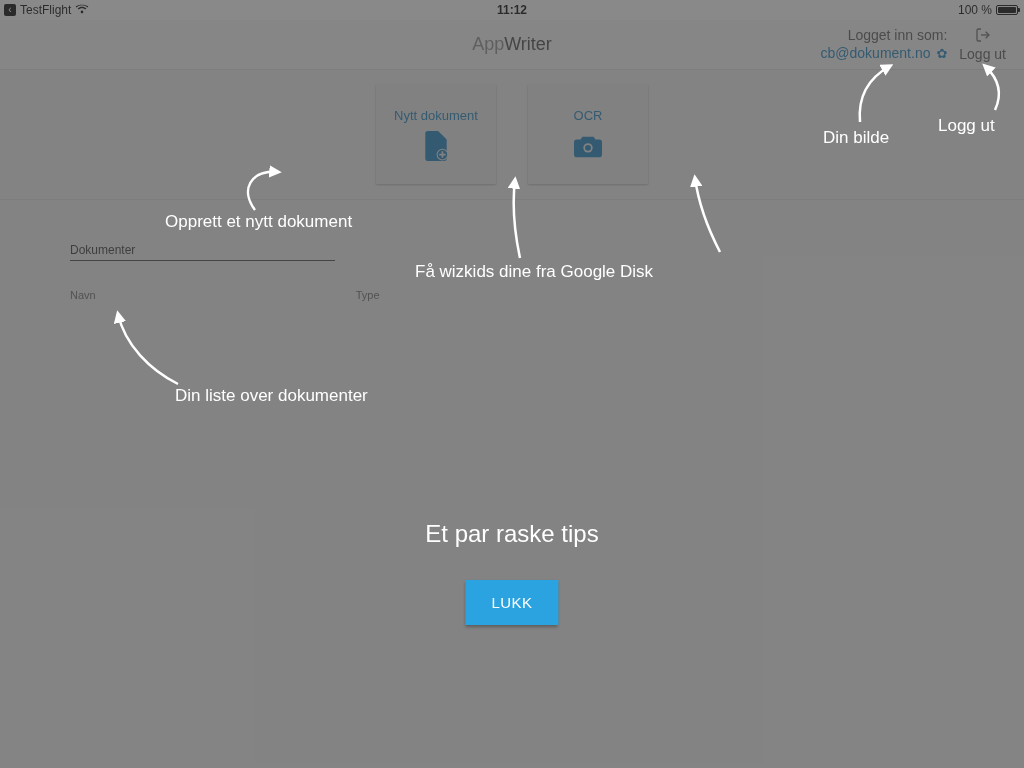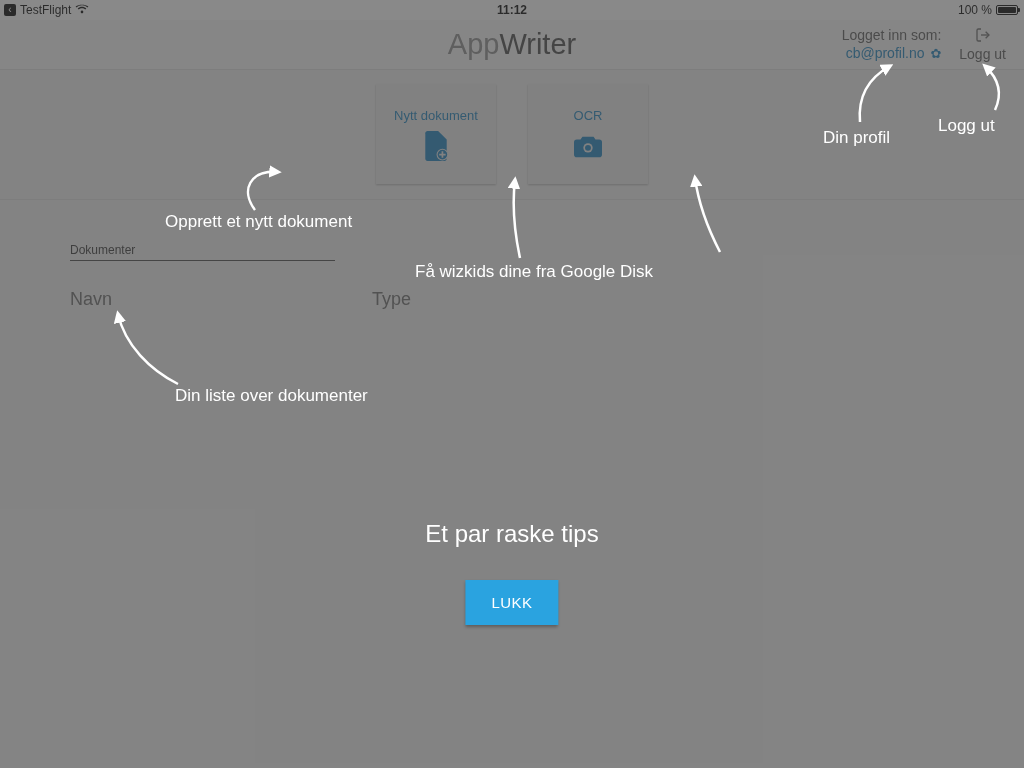--- a/index.html
+++ b/index.html
@@ -26,23 +26,23 @@
 
   
   .app-header {
     height: 50px;
     background: #efefef;
     border-bottom: 1px solid #d8d8d8;
     display:flex;
     align-items:center;
     position:relative;
   }
-  .app-title { position:absolute; left:50%; transform:translateX(-50%); font-size:29px; color:#444; }
+  .app-title { position:absolute; left:50%; transform:translateX(-50%); font-size:18px; color:#444; }
   .app-title .a { color:#888; }
-  .header-right { margin-left:auto; display:flex; align-items:center; gap:18px; padding-right:18px; font-size:14px; }
+  .header-right { margin-left:auto; display:flex; align-items:center; gap:12px; padding-right:18px; font-size:14px; }
   .login-block { text-align:right; line-height:1.25; }
   .login-label { color:#555; }
   .login-email { color:#1a7db8; }
   .gear { color:#1a7db8; font-size:13px; margin-left:2px;}
   .logout-block { text-align:center; color:#555; line-height:1.1; }
   .logout-icon { font-size:16px; color:#666; }
 
   
   .actions-row {
     height: 130px;
@@ -63,21 +63,21 @@
     font-size:13px;
     padding:6px 4px;
     gap:8px;
   }
   .action-card .label { line-height:1.25; }
   .action-icon { width:28px; height:28px; display:flex; align-items:center; justify-content:center; }
 
   
   .docs-section { padding: 40px 70px 0 70px; }
   .docs-title { font-size:12px; color:#333; border-bottom:1px solid #444; display:inline-block; padding:0 200px 3px 0; }
-  .doc-columns { display:flex; gap:260px; margin-top:28px; font-size:18px; color:#666; }
+  .doc-columns { display:flex; gap:260px; margin-top:28px; font-size:11px; color:#666; }
 
   
   .overlay {
     position:absolute; inset:0;
     background:rgba(70,70,70,0.62);
   }
 
   
   .tips-layer { position:absolute; inset:0; color:#fff; }
   .tip-label { position:absolute; font-size:17px; color:#fff; white-space:nowrap; text-align:center; }
@@ -121,21 +121,21 @@
   </div>
 
   <div class="app-header">
     <div class="app-title">
       <span class="a">App</span><span>Writer</span>
     </div>
     <div class="header-right">
       <div class="login-block">
         <div class="login-label">Logget inn som:</div>
         <div>
-          <span class="login-email">cb@profil.no</span>
+          <span class="login-email">cb@dokument.no</span>
           <span class="gear">✿</span>
         </div>
       </div>
       <div class="logout-block">
         <div class="logout-icon">
           <svg width="16" height="16" viewBox="0 0 24 24" fill="none" stroke="#666" stroke-width="2">
               <path d="M9 21H5a2 2 0 0 1-2-2V5a2 2 0 0 1 2-2h4"></path>
               <polyline points="16 17 21 12 16 7"></polyline>
               <line x1="21" y1="12" x2="9" y2="12"></line>
             </svg>
@@ -177,21 +177,21 @@
   </div>
 
 </div>
 
 <div class="overlay"></div>
 
 <div class="tips-layer">
 
   <div class="tip-label" style="left:165px; top:212px;">Opprett et nytt dokument</div>
   <div class="tip-label" style="left:415px; top:262px;">Få wizkids dine fra Google Disk</div>
-  <div class="tip-label" style="left:823px; top:128px;">Din profil</div>
+  <div class="tip-label" style="left:823px; top:128px;">Din bilde</div>
   <div class="tip-label" style="left:938px; top:116px;">Logg ut</div>
   <div class="tip-label" style="left:175px; top:386px;">Din liste over dokumenter</div>
 
   <div class="tips-heading">Et par raske tips</div>
   <button class="close-btn">LUKK</button>
 
   <svg class="arrow" style="left:0; top:0;" width="1024" height="768">
     <defs>
       <marker id="ah" viewBox="0 0 10 10" refX="7" refY="5" markerWidth="5" markerHeight="5" orient="auto-start-reverse">
         <path d="M0 0 L10 5 L0 10 z" fill="#fff"></path>

